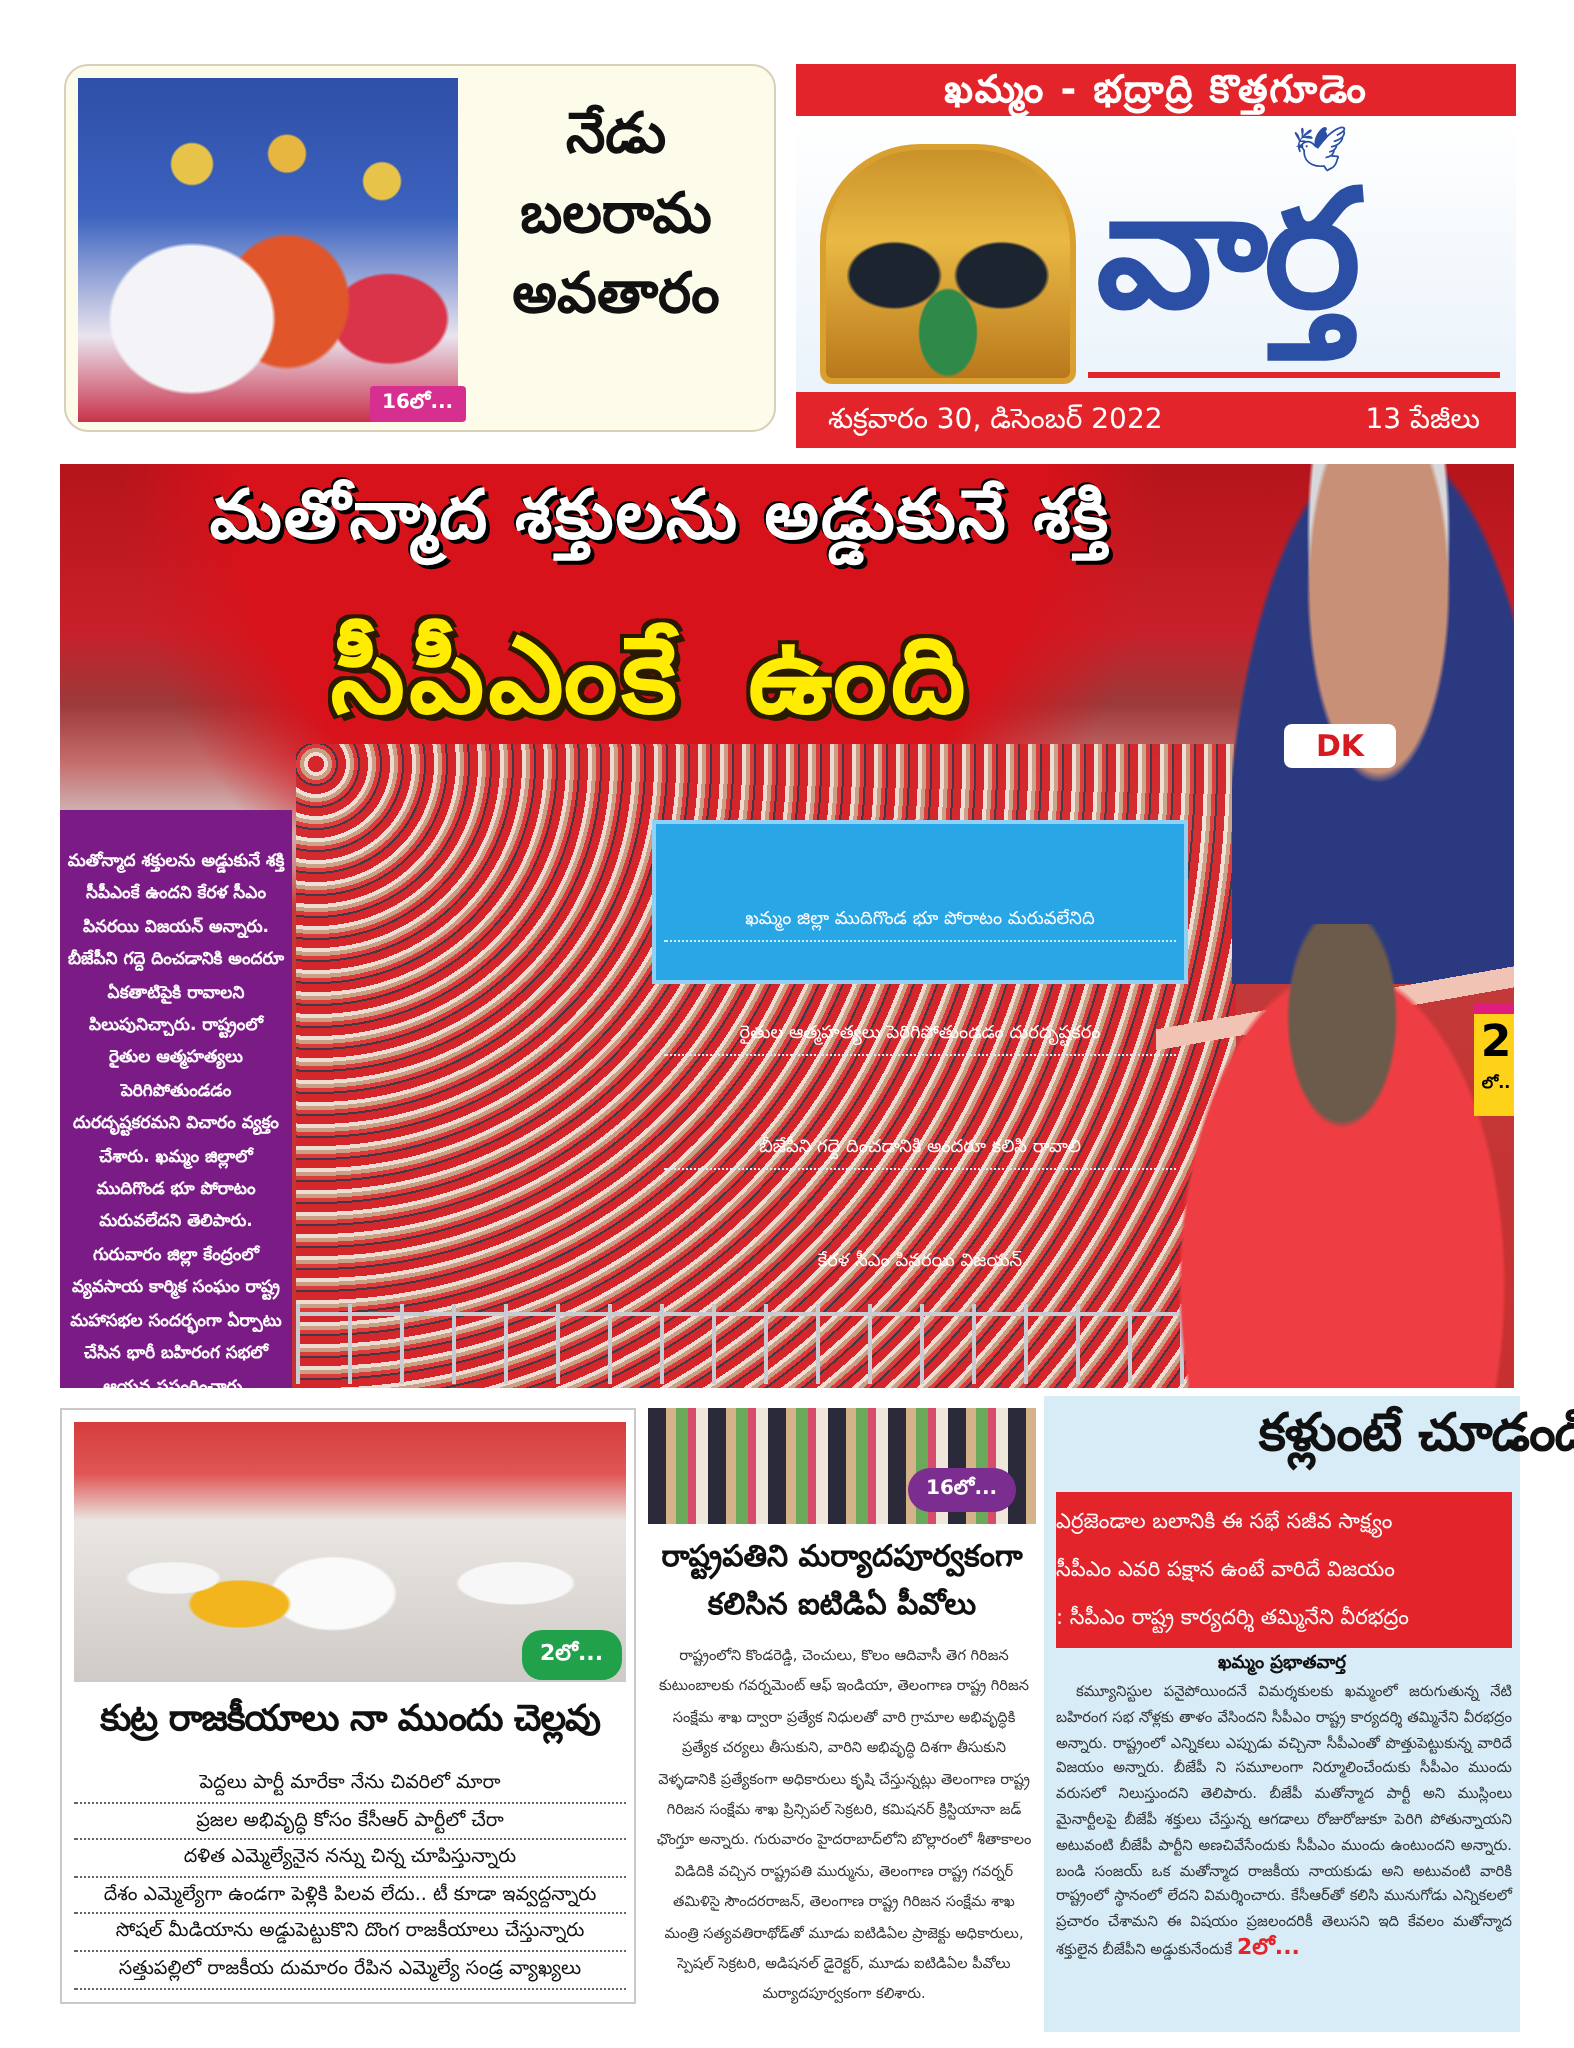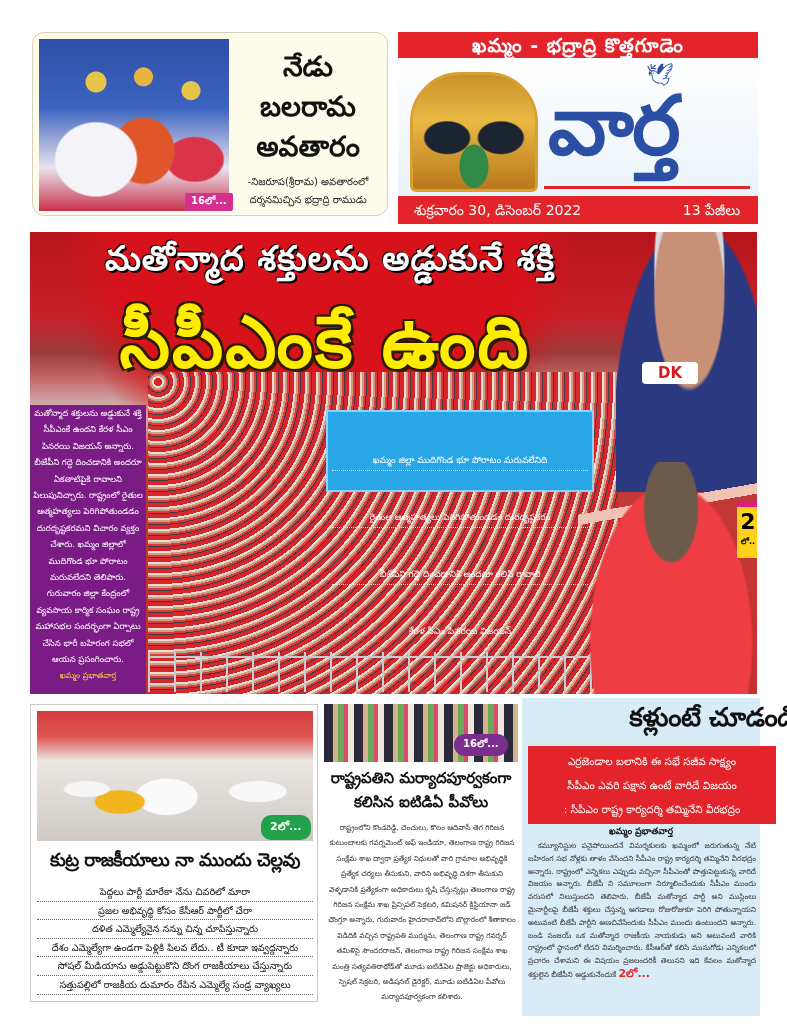--- a/index.html
+++ b/index.html
@@ -35,23 +35,23 @@
 
   
   .hero { left: 30px; top: 232px; width: 727px; height: 462px; overflow: hidden; background:
       radial-gradient(ellipse at 40% 0%, #d8121a 0 200px, transparent 260px),
       linear-gradient(180deg, #b5141b 0%, #c8202a 18%, #9c3a3a 26%, #c46a6a 32%, #d5d0cf 40%, #c23a3a 48%, #c83030 100%); }
   .crowd { position: absolute; left: 118px; top: 140px; width: 470px; height: 322px; background:
       repeating-radial-gradient(circle at 10px 10px, #d5262b 0 4px, #f2e6dc 4px 6px, #c9a689 6px 8px, #e03a3c 8px 10px, #3b3a45 10px 11px),
       #c23234; opacity: 0.95; }
   .crowd-fence { position: absolute; left: 118px; top: 420px; width: 470px; height: 40px; background: repeating-linear-gradient(90deg, #c9cbd3 0 2px, transparent 2px 26px), linear-gradient(180deg, transparent 0 4px, #c9cbd3 4px 6px, transparent 6px); }
   .hero-kicker { position: absolute; left: 0; top: 6px; width: 600px; text-align: center; font-size: 34px; font-weight: bold; color: #fff; text-shadow: 2px 2px 0 #000, -1px -1px 0 #000; letter-spacing: 1px; }
-  .hero-headline { position: absolute; left: 10px; top: 60px; width: 570px; text-align: center; font-size: 72px; font-weight: bold; color: #ffec00; line-height: 100px; text-shadow: 3px 3px 0 #2a1a00, -2px -2px 0 #2a1a00, 2px -2px 0 #2a1a00, -2px 2px 0 #2a1a00; letter-spacing: 2px; }
+  .hero-headline { position: absolute; left: 10px; top: 60px; width: 570px; text-align: center; font-size: 53px; font-weight: bold; color: #ffec00; line-height: 100px; text-shadow: 3px 3px 0 #2a1a00, -2px -2px 0 #2a1a00, 2px -2px 0 #2a1a00, -2px 2px 0 #2a1a00; letter-spacing: 2px; font-family: Liberation Mono, monospace; }
 
-  .hero-side { position: absolute; left: 0; top: 173px; width: 116px; height: 289px; background: #7b1b86; color: #fff; font-size: 8.5px; line-height: 16.4px; text-align: center; padding: 0 3px; }
+  .hero-side { position: absolute; left: 0; top: 173px; width: 116px; height: 289px; background: #7b1b86; color: #fff; font-size: 8.5px; line-height: 16.4px; text-align: center; padding: 18px 3px; font-weight: bold; }
   .hero-side .credit { color: #ffd23a; font-size: 8px; }
 
   .hero-callout { position: absolute; left: 296px; top: 178px; width: 268px; height: 82px; background: #29a6e6; color: #fff; font-size: 9px; line-height: 20px; text-align: center; padding: 2px 4px; border: 2px solid #8fd2f5; }
   .hero-callout div { border-bottom: 1px dotted #cfeefe; margin-top: 36px; }
   .hero-callout div:last-child { border-bottom: none; }
 
   .leader-top { position: absolute; left: 586px; top: 0; width: 141px; height: 260px; background:
       radial-gradient(ellipse at 52% 24%, #c99078 0 34px, transparent 36px),
       radial-gradient(ellipse at 52% 13%, #d8d8da 0 34px, transparent 36px),
       radial-gradient(ellipse at 55% 85%, #2b3a80 0 80px, transparent 82px),
@@ -81,39 +81,35 @@
   .story2-photo { left: 324px; top: 704px; width: 194px; height: 58px; background:
       repeating-linear-gradient(90deg, #2a2a3a 0 9px, #d4b28a 9px 14px, #6aa85a 14px 20px, #d74b6b 20px 24px, #efe7dc 24px 30px),
       #555; }
   .story-badge-purple { left: 454px; top: 734px; background: #7b2e8f; color: #fff; font-size: 10px; font-weight: bold; padding: 4px 9px; border-radius: 12px; }
   .story2-title { left: 322px; top: 766px; width: 198px; text-align: center; font-size: 15px; font-weight: bold; line-height: 24px; color: #111; }
   .story2-body { left: 328px; top: 820px; width: 188px; text-align: center; font-size: 7.3px; line-height: 15.4px; color: #333; }
 
   
   .story3 { left: 522px; top: 698px; width: 238px; height: 318px; background: #d8ecf7; }
   .story3-title { position: absolute; left: 0; top: 4px; width: 274px; text-align: right; font-size: 26px; font-weight: bold; color: #111; letter-spacing: -0.5px; }
-  .story3-red { position: absolute; left: 6px; top: 48px; width: 248px; height: 78px; background: #e3242b; color: #fff; font-size: 10.5px; line-height: 24px; text-align: center; padding-top: 3px; }
+  .story3-red { position: absolute; left: 6px; top: 48px; width: 228px; height: 78px; background: #e3242b; color: #fff; font-size: 10.5px; line-height: 24px; text-align: left; padding-top: 3px; }
   .story3-byline { position: absolute; left: 0; top: 128px; width: 238px; text-align: center; font-size: 9px; font-weight: bold; }
   .story3-body { position: absolute; left: 6px; top: 142px; width: 228px; font-size: 7.4px; line-height: 12.8px; color: #333; text-align: justify; text-indent: 10px; }
   .story3-body .more { color: #e3242b; font-weight: bold; font-size: 11px; }
 </style>
 </head>
 <body>
 
 <div class="abs feature-box">
   <div class="feature-photo"></div>
   <div class="feature-badge">16లో...</div>
   <div class="feature-title">
     <div>నేడు</div>
     <div>బలరామ</div>
     <div>అవతారం</div>
-  </div>
-  <div class="feature-sub">
-    <div>-నిజరూప(శ్రీరామ) అవతారంలో</div>
-    <div>దర్శనమిచ్చిన భద్రాద్రి రాముడు</div>
   </div>
 </div>
 
 <div class="abs mast-region">ఖమ్మం - భద్రాద్రి కొత్తగూడెం</div>
 <div class="abs mast-body">
   <div class="mast-deity"></div>
   <div class="mast-dove">🕊</div>
   <div class="mast-logo">వార్త</div>
   <div class="mast-rule"></div>
 </div>

